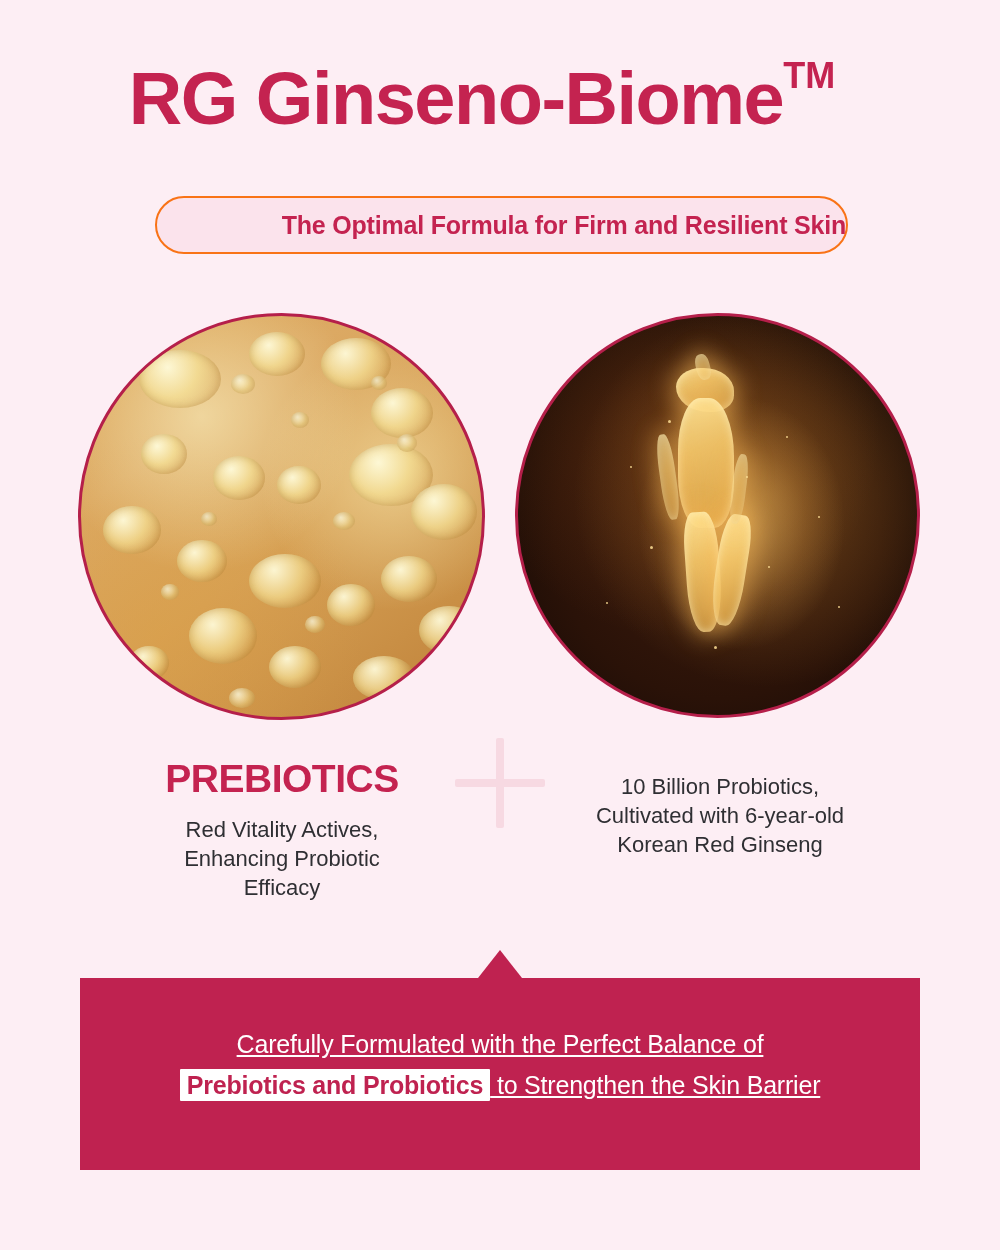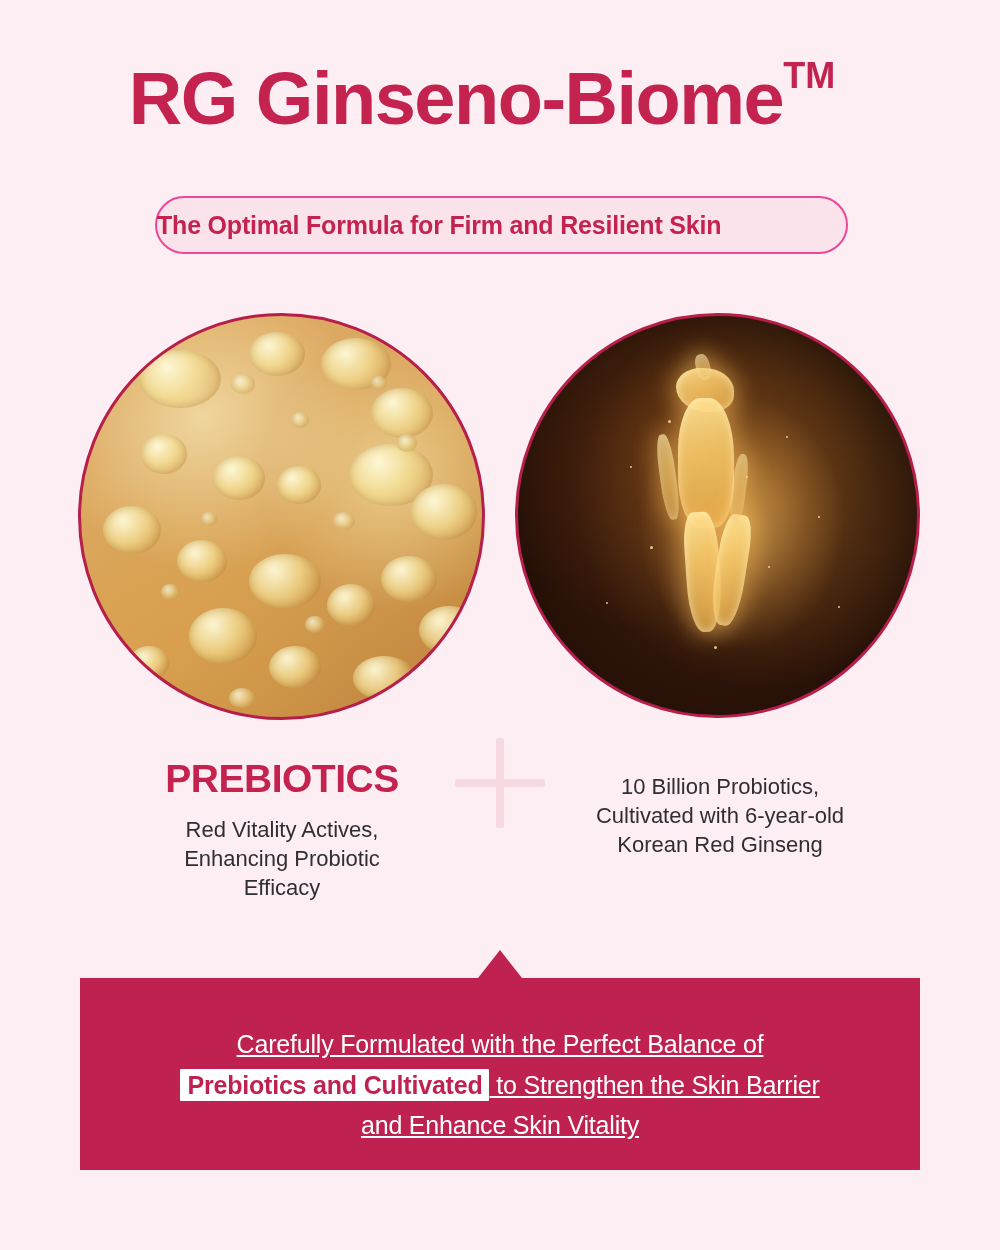--- a/index.html
+++ b/index.html
@@ -50,26 +50,26 @@
   }
 
   
   .pill {
     position: absolute;
     top: 196px;
     left: 155px;
     width: 693px;
     height: 58px;
     box-sizing: border-box;
-    border: 2px solid #ec4899;
+    border: 2px solid #f97316;
     border-radius: 34px;
     background: #fbe3ec;
     display: flex;
     align-items: center;
-    justify-content: flex-start;
+    justify-content: flex-end;
   }
   .pill-text {
     font-size: 25px;
     font-weight: bold;
     color: #c42350;
     letter-spacing: -0.2px;
     white-space: nowrap;
   }
 
   
@@ -294,18 +294,17 @@
   <div class="col col-right">
     <div class="col-desc" style="white-space:pre-line;">10 Billion Probiotics,
 Cultivated with 6-year-old
 Korean Red Ginseng</div>
   </div>
 
   <div class="banner-arrow"></div>
   <div class="banner">
     <div class="banner-text">
       <span>Carefully Formulated with the Perfect Balance of</span><br>
-      <span class="hl">Prebiotics and Cultivated</span><span> to Strengthen the Skin Barrier</span><br>
-      <span>and Enhance Skin Vitality</span>
+      <span class="hl">Prebiotics and Probiotics</span><span> to Strengthen the Skin Barrier</span><br>
     </div>
   </div>
 
 </div>
 
 </body></html>

